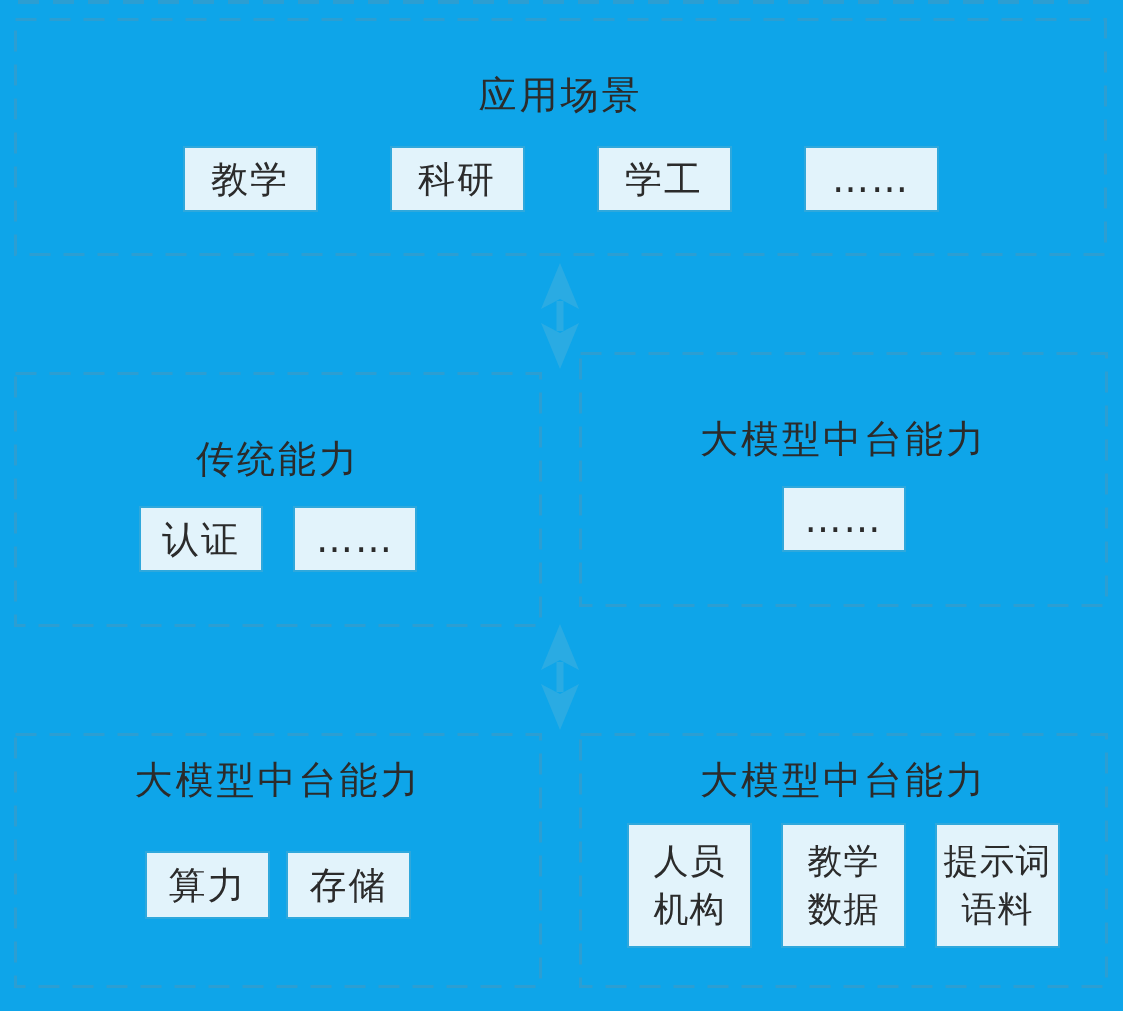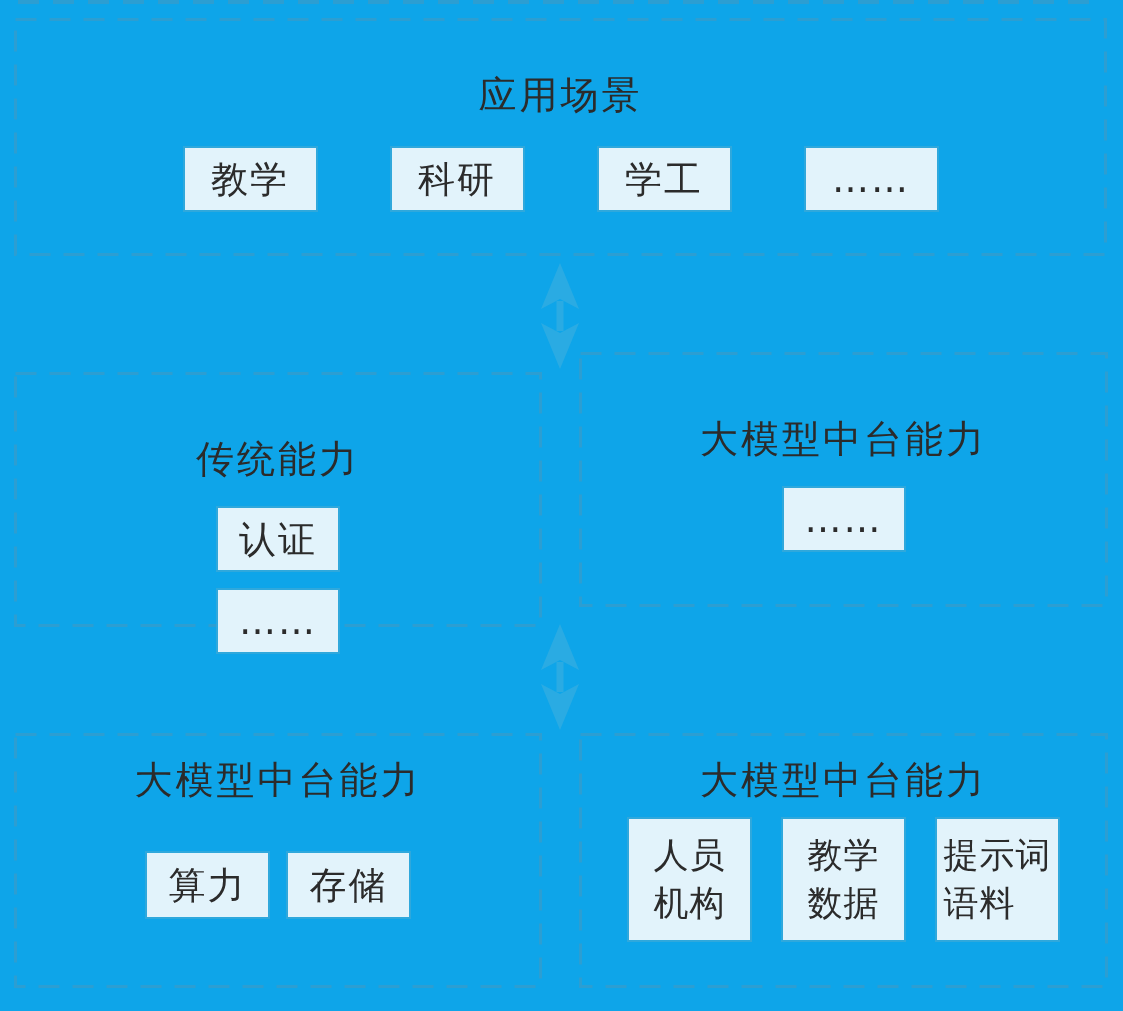--- a/index.html
+++ b/index.html
@@ -52,44 +52,45 @@
     color: var(--text);
     text-align: center;
     line-height: 1;
   }
   .sec-app  .sec-title { margin-top: 58px; }
   .sec-trad .sec-title, .sec-llm .sec-title { margin-top: 68px; }
   .sec-comp .sec-title, .sec-data .sec-title { margin-top: 28px; }
 
   .row { display: flex; justify-content: center; }
   .sec-app  .row { margin-top: 32px; gap: 72px; }
-  .sec-trad .row, .sec-llm .row { margin-top: 28px; gap: 16px; flex-direction: column; }
+  .sec-trad .row, .sec-llm .row { margin-top: 28px; gap: 30px; }
   .sec-comp .row { margin-top: 52px; gap: 16px; }
   .sec-data .row { margin-top: 18px; gap: 29px; }
 
   .box {
     background: var(--box-fill);
     border: 2px solid var(--box-border);
     display: flex; align-items: center; justify-content: center;
     font-size: 37px;
     font-weight: 500;
     letter-spacing: 2px;
     color: var(--text);
     line-height: 1;
   }
   .sec-app  .box { width: 135px; height: 66px; }
   .sec-trad .box, .sec-llm .box { width: 124px; height: 66px; }
   .sec-comp .box { width: 125px; height: 68px; }
   .sec-data .box {
     width: 125px; height: 125px;
     font-size: 35px;
     white-space: pre-line;
-    text-align: left;
+    text-align: center;
     line-height: 1.35;
     letter-spacing: 1px;
+    margin-top: 6px;
   }
   .arrow { position: absolute; width: 56px; height: 106px; }
   .arrow-1 { left: 532px; top: 263px; }
   .arrow-2 { left: 532px; top: 624px; }
   .arrow polygon { fill: var(--arrow); }
   .arrow line { stroke: var(--arrow); stroke-width: 7; }
 </style>
 </head>
 <body>
 

